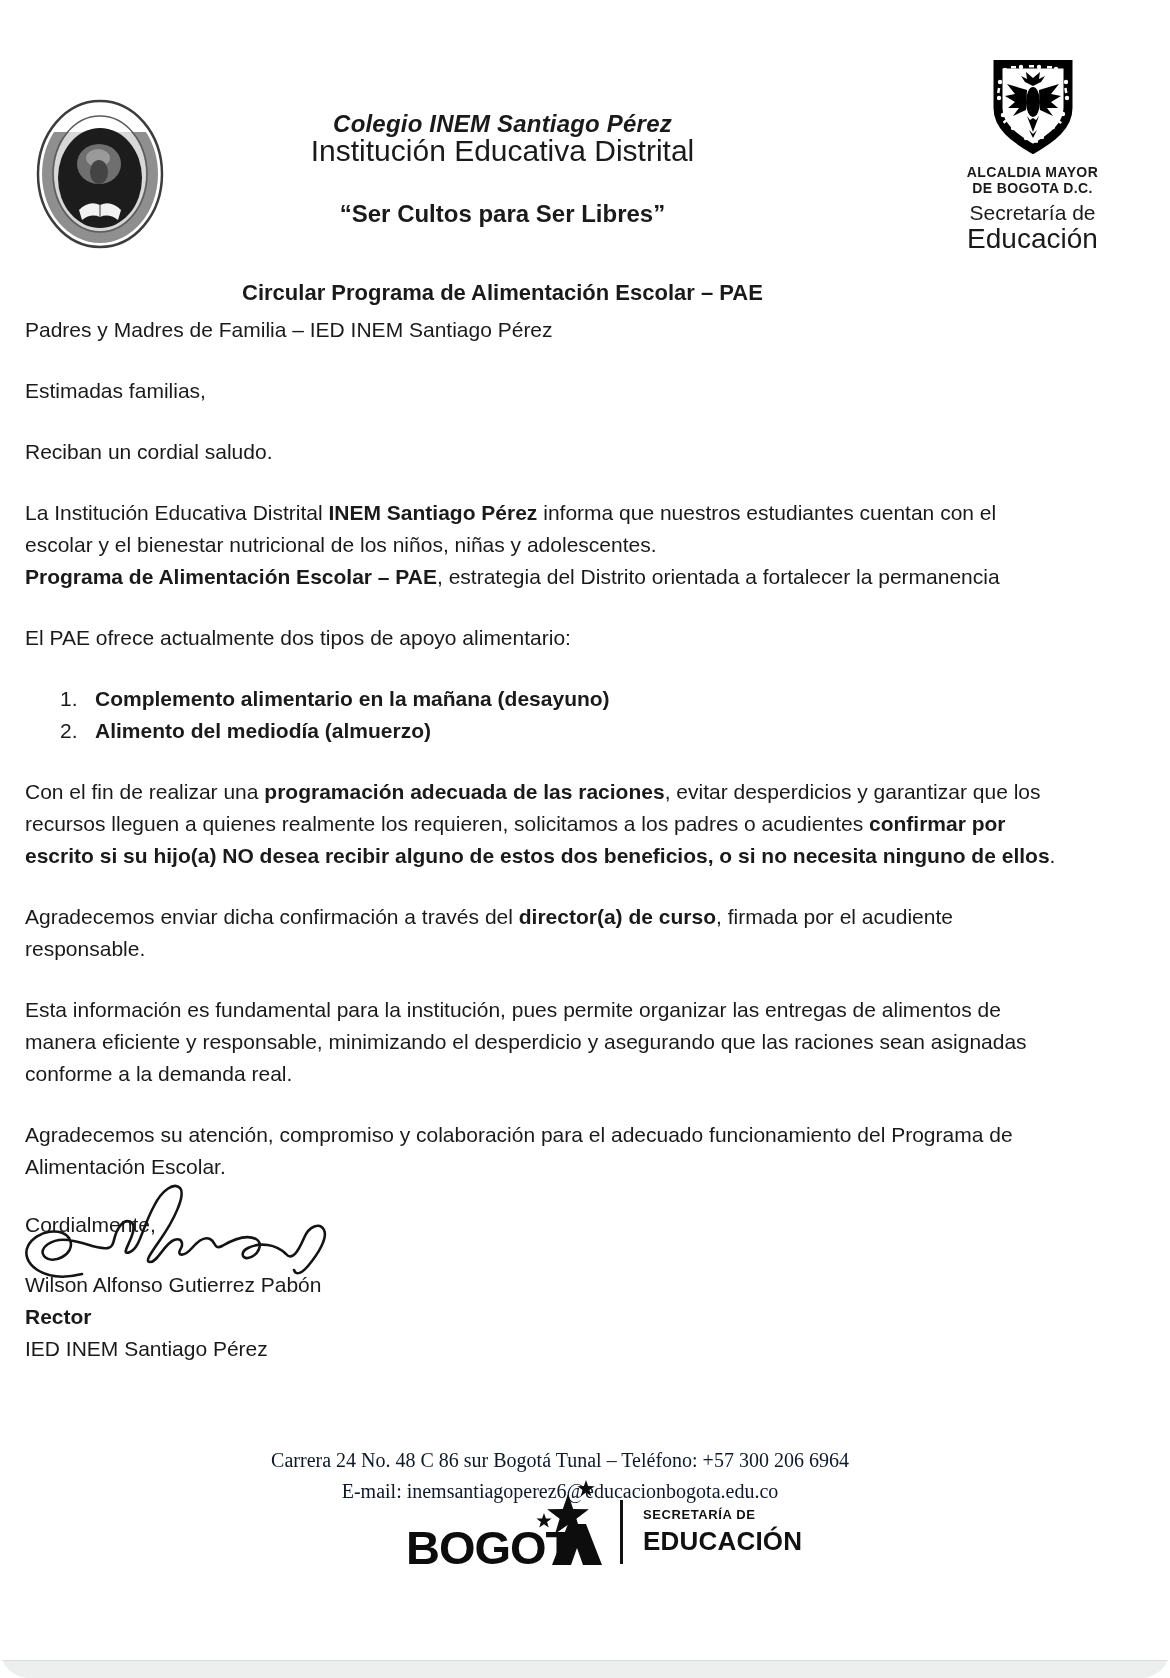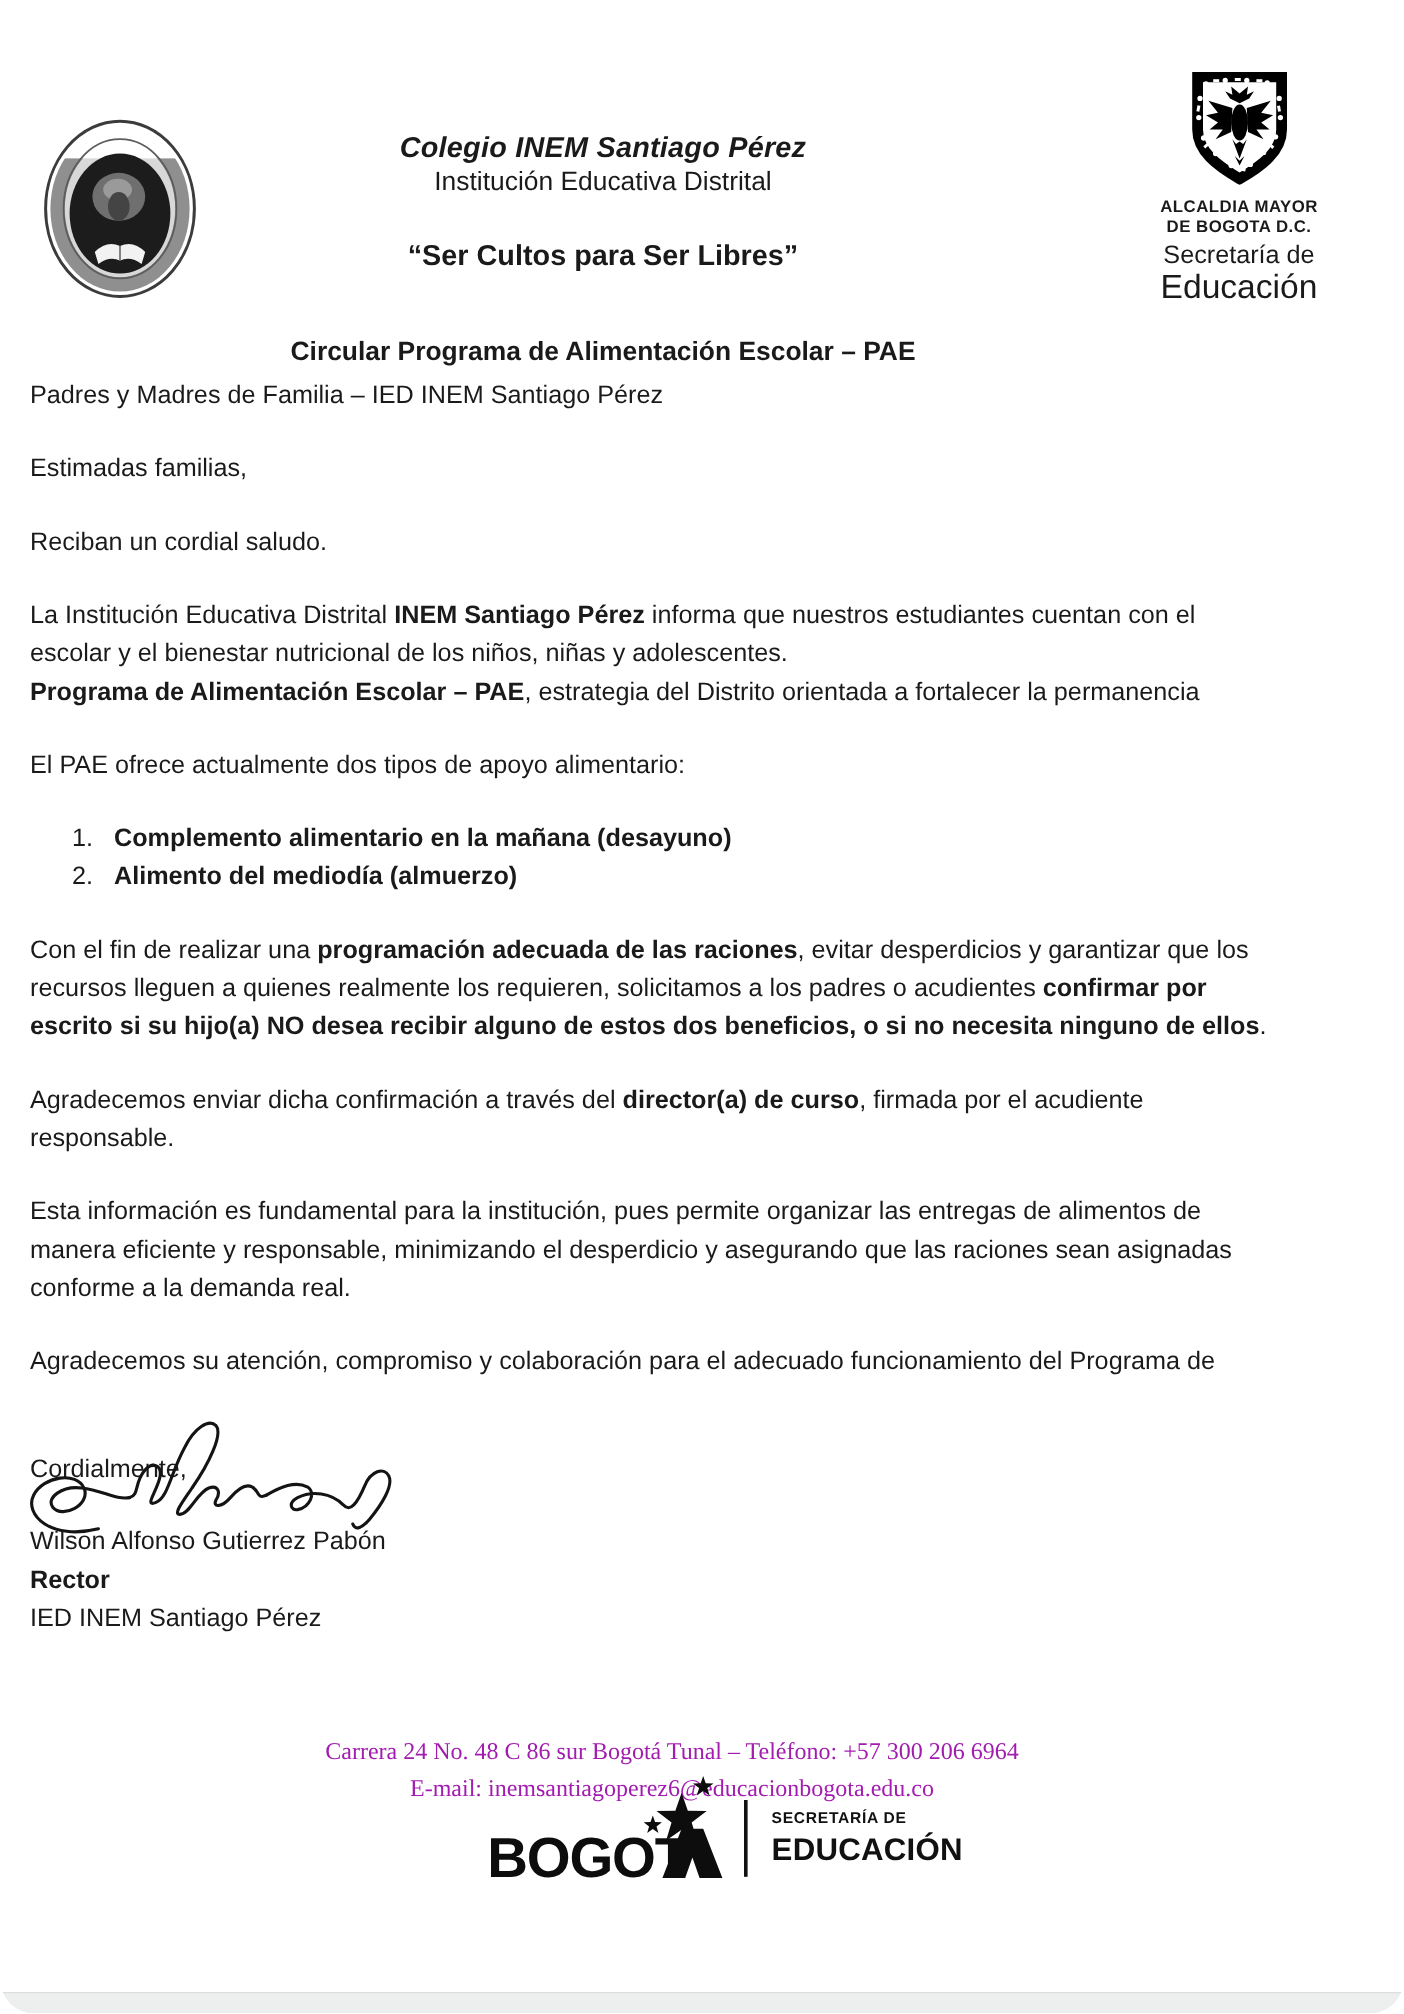--- a/index.html
+++ b/index.html
@@ -3,21 +3,21 @@
 <meta charset="utf-8">
 <style>
   html,body{margin:0;padding:0;background:#fff;}
   .page{position:relative;width:1170px;height:1678px;background:#ffffff;overflow:hidden;
         font-family:"Liberation Sans",sans-serif;color:#1a1a1a;border-radius:29px;}
 
   
   .seal{position:absolute;left:35px;top:98px;}
   .head-center{position:absolute;left:225px;top:110px;width:555px;text-align:center;}
   .school-name{font-size:24px;font-weight:bold;font-style:italic;line-height:27px;letter-spacing:.2px;}
-  .inst-type{font-size:22px;line-height:27px;}
+  .inst-type{font-size:30px;line-height:27px;}
   .motto{font-size:24px;font-weight:bold;line-height:27px;margin-top:36px;}
   .circular-title{margin-top:53px;font-size:22px;font-weight:bold;line-height:26px;}
 
   .alcaldia{position:absolute;left:945px;top:60px;width:175px;text-align:center;}
   .alcaldia svg{display:block;margin:0 auto;}
   .alc-l1{margin-top:10px;font-size:14px;font-weight:bold;line-height:16px;letter-spacing:.4px;}
   .alc-l2{font-size:14px;font-weight:bold;line-height:16px;letter-spacing:.4px;}
   .alc-l3{margin-top:5px;font-size:21px;line-height:23px;}
   .alc-l4{font-size:28px;line-height:29px;}
 
@@ -31,21 +31,21 @@
 
   
   .closing{position:absolute;left:25px;top:1209px;font-size:21px;line-height:32px;}
   .sig-svg{position:absolute;left:12px;top:1178px;}
   .sig-block{position:absolute;left:25px;top:1269px;font-size:21px;line-height:32px;}
   .sig-name{}
   .sig-title{font-weight:bold;}
 
   
   .foot-contact{position:absolute;left:0;top:1445px;width:1120px;text-align:center;
-                font-family:"Liberation Serif",serif;font-size:20px;line-height:31px;color:#a21caf;}
+                font-family:"Liberation Serif",serif;font-size:20px;line-height:31px;color:#0f172a;}
   .bogota-logo{position:absolute;left:406px;top:1472px;}
   .logo-divider{position:absolute;left:620px;top:1500px;width:3px;height:64px;background:#111;}
   .sed-block{position:absolute;left:643px;top:1506px;}
   .sed-l1{font-size:13px;font-weight:bold;letter-spacing:.6px;line-height:17px;color:#111;}
   .sed-l2{font-size:26px;font-weight:800;letter-spacing:.2px;line-height:30px;margin-top:3px;color:#111;}
 
   .bottom-bar{position:absolute;left:0;top:1660px;width:1170px;height:18px;
               background:#edeeee;border-top:1px solid #dcdddd;}
 </style>
 </head>
@@ -150,20 +150,21 @@
         <div class="bline"><span>Agradecemos enviar dicha confirmación a través del </span><span class="b">director(a) de curso</span><span>, firmada por el acudiente</span></div>
         <div class="bline"><span>responsable.</span></div>
       </div>
       <div class="blk">
         <div class="bline"><span>Esta información es fundamental para la institución, pues permite organizar las entregas de alimentos de</span></div>
         <div class="bline"><span>manera eficiente y responsable, minimizando el desperdicio y asegurando que las raciones sean asignadas</span></div>
         <div class="bline"><span>conforme a la demanda real.</span></div>
       </div>
       <div class="blk">
         <div class="bline"><span>Agradecemos su atención, compromiso y colaboración para el adecuado funcionamiento del Programa de</span></div>
+        <div class="bline"><span>Alimentación Escolar.</span></div>
       </div>
     </div>
 
   <div class="closing">Cordialmente,</div>
   <svg class="sig-svg" width="330" height="112" viewBox="0 0 330 112">
     <g fill="none" stroke="#141414" stroke-width="2.6" stroke-linecap="round">
       <path d="M70,96 C30,106 8,84 16,68 C24,52 52,48 58,62 C64,76 40,88 32,78 C26,70 40,60 56,62 C74,64 84,72 96,70"></path>
       <path d="M96,70 C104,68 100,58 108,48 C114,40 124,42 121,54 C118,66 108,78 118,74 C128,70 130,50 142,28 C150,12 162,4 168,10 C174,17 162,42 148,62 C140,74 132,84 138,84 C146,84 152,66 162,62 C170,59 172,66 168,72 C165,78 172,79 180,70 C186,63 192,58 198,61 C204,64 202,72 210,68"></path>
       <path d="M210,68 C222,61 234,56 244,61 C252,66 246,78 236,80 C230,81 228,74 236,70 C248,64 264,66 274,76 C280,83 286,74 292,60 C297,48 308,44 312,52 C316,60 306,76 296,88 C290,95 284,98 282,92"></path>
     </g>

